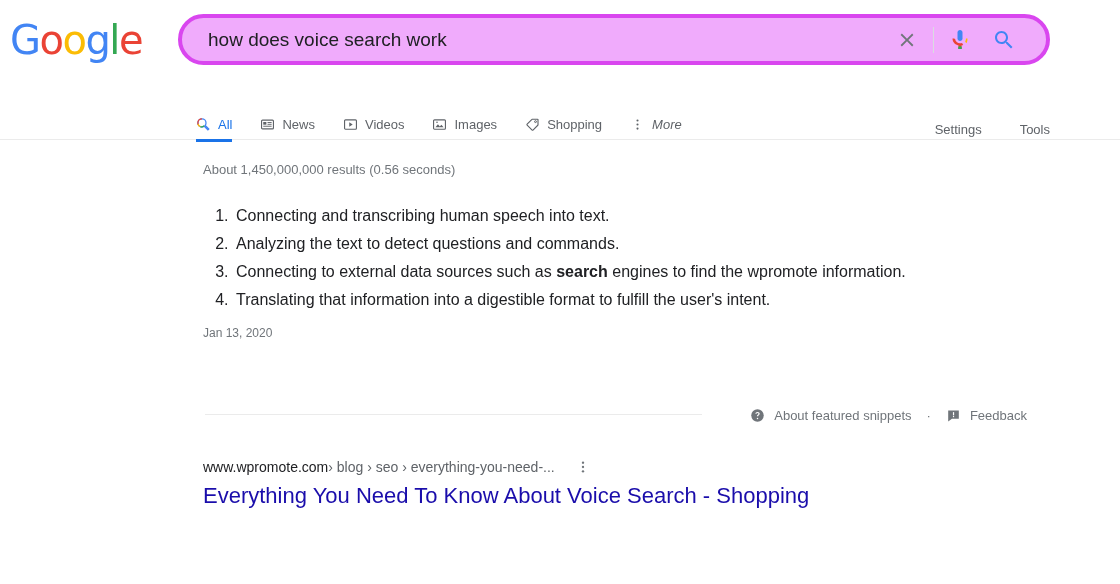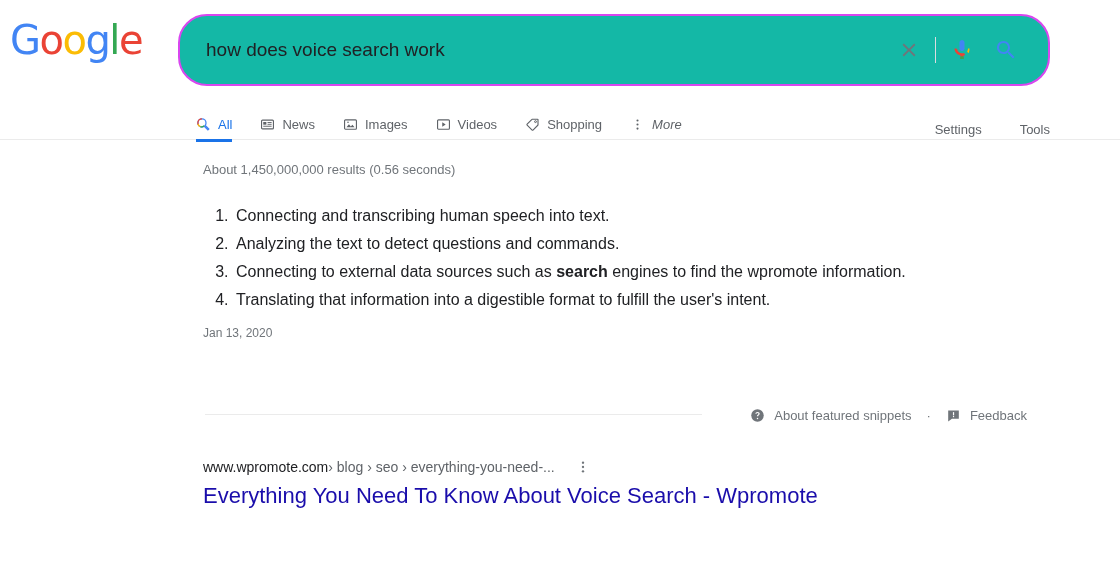--- a/index.html
+++ b/index.html
@@ -20,24 +20,24 @@
     font-size: 40px; line-height: 40px;
     font-family: "DejaVu Sans", sans-serif;
     letter-spacing: -1.5px;
     font-weight: 400;
     user-select: none;
   }
   .logo span { display: inline; }
 
   .searchbar {
     position: absolute; left: 178px; top: 14px;
-    width: 872px; height: 72px;
-    border: 2px solid #d946ef;
+    width: 872px; height: 51px;
+    border: 4px solid #d946ef;
     border-radius: 29px;
-    background: #14b8a6;
+    background: #f0abfc;
     display: flex; align-items: center;
   }
   .search-input {
     flex: 1;
     border: none; outline: none; background: transparent;
     font-family: "Liberation Sans", sans-serif;
     font-size: 19px;
     color: #202124;
     padding: 0 0 0 26px;
     height: 36px;
@@ -203,35 +203,35 @@
             <rect x="5.2" y="14" width="13.4" height="1.5" fill="#5f6368"></rect>
           </svg>
         </span>
         <span class="tab-label">News</span>
       </div>
 
       <div class="tab">
         <span class="tab-ico">
           <svg width="15" height="15" viewBox="0 0 24 24">
             <rect x="2.5" y="4.5" width="19" height="15" rx="1.5" fill="none" stroke="#5f6368" stroke-width="1.8"></rect>
+            <path d="M10 8.5l5.5 3.5L10 15.5z" fill="#5f6368"></path>
+          </svg>
+        </span>
+        <span class="tab-label">Videos</span>
+      </div>
+
+      <div class="tab">
+        <span class="tab-ico">
+          <svg width="15" height="15" viewBox="0 0 24 24">
+            <rect x="2.5" y="4.5" width="19" height="15" rx="1.5" fill="none" stroke="#5f6368" stroke-width="1.8"></rect>
             <path d="M5.5 16.5l4-5 3 3.5 2.5-2.8 3.5 4.3z" fill="#5f6368"></path>
             <circle cx="8" cy="8.4" r="1.3" fill="#5f6368"></circle>
           </svg>
         </span>
         <span class="tab-label">Images</span>
-      </div>
-
-      <div class="tab">
-        <span class="tab-ico">
-          <svg width="15" height="15" viewBox="0 0 24 24">
-            <rect x="2.5" y="4.5" width="19" height="15" rx="1.5" fill="none" stroke="#5f6368" stroke-width="1.8"></rect>
-            <path d="M10 8.5l5.5 3.5L10 15.5z" fill="#5f6368"></path>
-          </svg>
-        </span>
-        <span class="tab-label">Videos</span>
       </div>
 
       <div class="tab">
         <span class="tab-ico">
           <svg width="15" height="15" viewBox="0 0 24 24">
             <path d="M11.5 3.5H20a.8.8 0 01.8.8v8.2a1 1 0 01-.3.7l-7.7 7.7a1 1 0 01-1.4 0l-8-8a1 1 0 010-1.4l7.7-7.7a1 1 0 01.4-.3z" fill="none" stroke="#5f6368" stroke-width="1.8"></path>
             <circle cx="16.8" cy="7.4" r="1.5" fill="none" stroke="#5f6368" stroke-width="1.6"></circle>
           </svg>
         </span>
         <span class="tab-label">Shopping</span>
@@ -285,21 +285,21 @@
         <span class="domain">www.wpromote.com</span>
           <span class="path"> › blog › seo › everything-you-need-...</span>
         <span class="result-menu">
           <svg width="16" height="16" viewBox="0 0 24 24">
             <circle cx="12" cy="5.5" r="1.75" fill="#70757a"></circle>
             <circle cx="12" cy="12" r="1.75" fill="#70757a"></circle>
             <circle cx="12" cy="18.5" r="1.75" fill="#70757a"></circle>
           </svg>
         </span>
       </div>
-      <a class="result-title" href="#">Everything You Need To Know About Voice Search - Wpromote</a>
+      <a class="result-title" href="#">Everything You Need To Know About Voice Search - Shopping</a>
     </div>
 
     <div class="snippet-footer">
       <div class="sf-rule"></div>
       <div class="sf-links">
 
         <span class="sf-item">
           <span class="sf-ico">
             <svg width="15" height="15" viewBox="0 0 24 24">
               <circle cx="12" cy="12" r="10" fill="#70757a"></circle>

